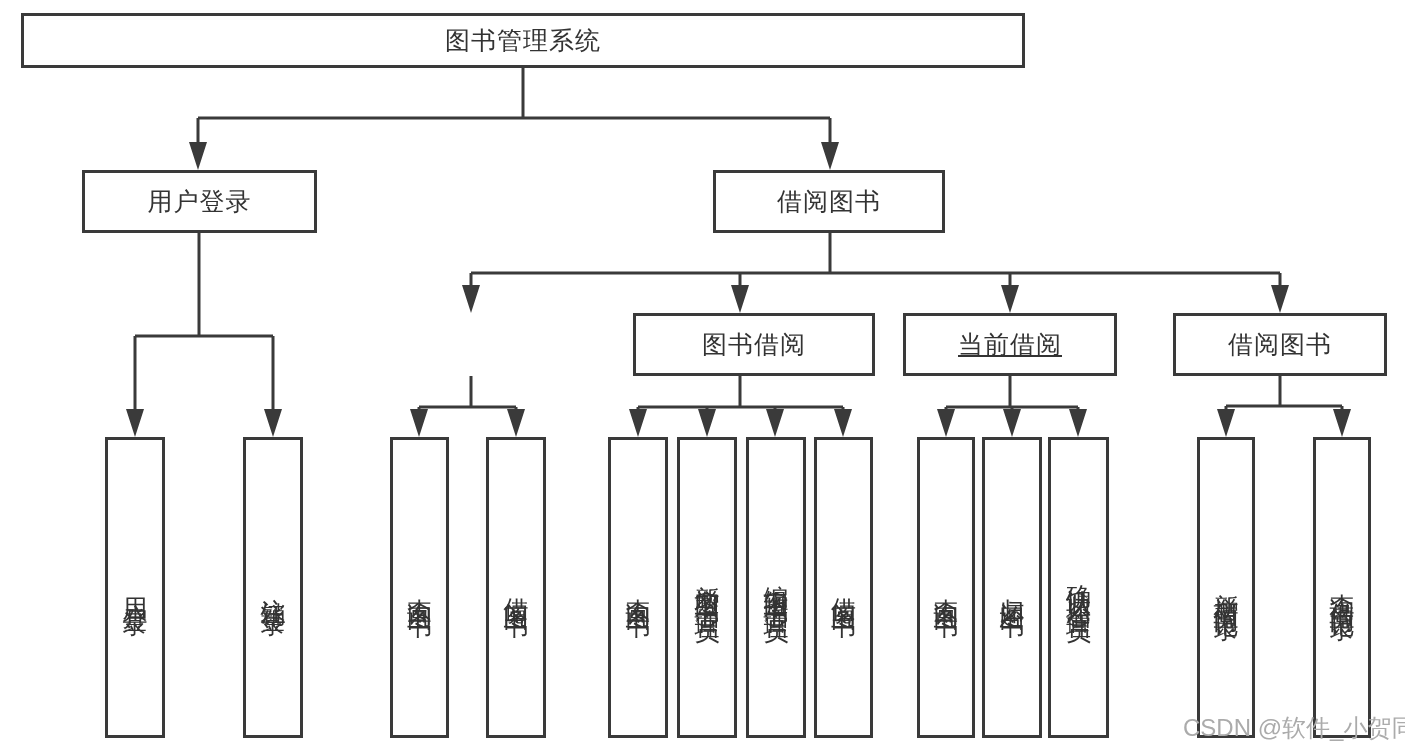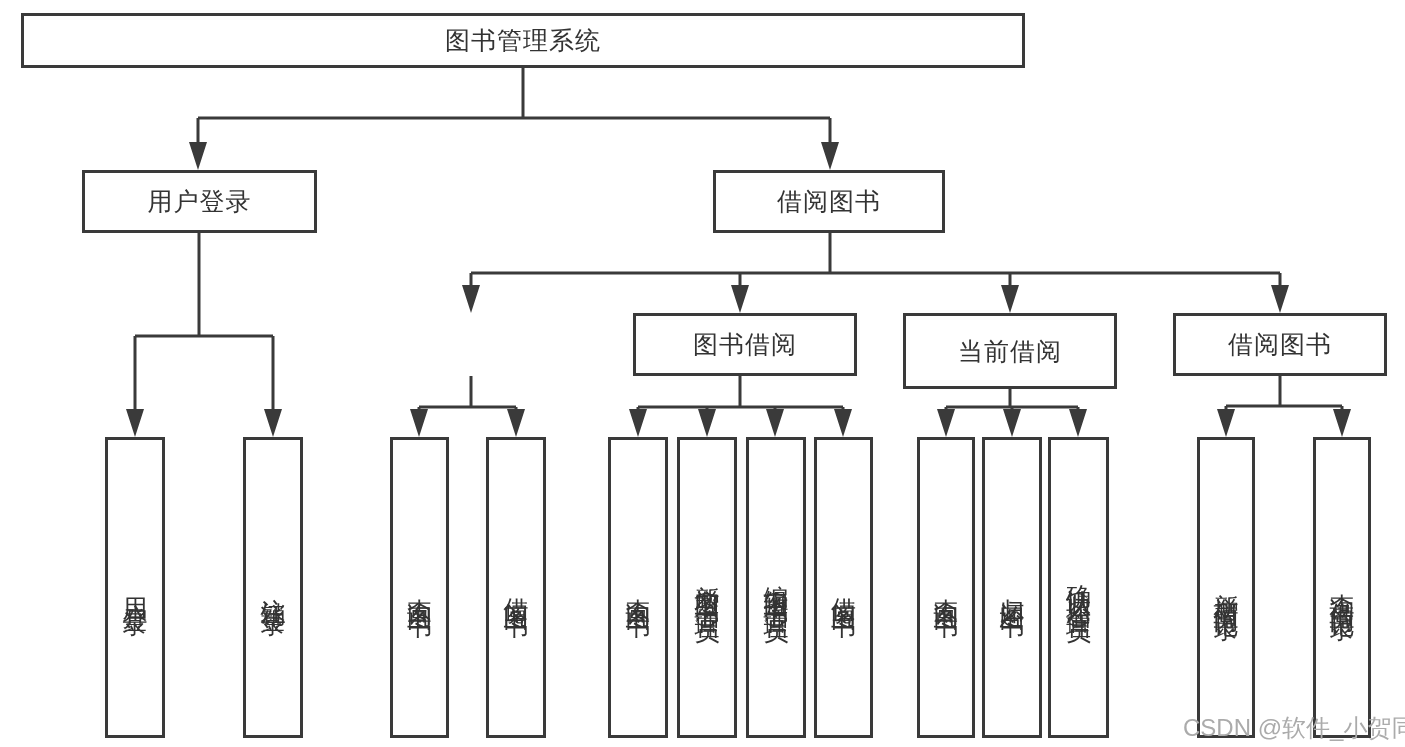--- a/index.html
+++ b/index.html
@@ -129,24 +129,24 @@
     <span class="label">图书管理系统</span>
   </div>
 
   <div class="node h-node" style="left:82px; top:170px; width:235px; height:63px;">
     <span class="label">用户登录</span>
   </div>
   <div class="node h-node" style="left:713px; top:170px; width:232px; height:63px;">
     <span class="label">借阅图书</span>
   </div>
 
-  <div class="node h-node" style="left:633px; top:313px; width:224px; height:63px;justify-content:center;">
+  <div class="node h-node" style="left:633px; top:313px; width:242px; height:63px;justify-content:center;">
     <span class="label">图书借阅</span>
   </div>
-  <div class="node h-node" style="left:903px; top:313px; width:214px; height:76px;">
+  <div class="node h-node" style="left:903px; top:313px; width:214px; height:63px;text-decoration:underline;">
     <span class="label">当前借阅</span>
   </div>
   <div class="node h-node" style="left:1173px; top:313px; width:214px; height:63px;">
     <span class="label">借阅图书</span>
   </div>
 
   <div class="node v-node" style="left:105px; top:437px; width:60px; height:301px;">
     <span class="label">用户登录</span>
   </div>
   <div class="node v-node" style="left:243px; top:437px; width:60px; height:301px;">

